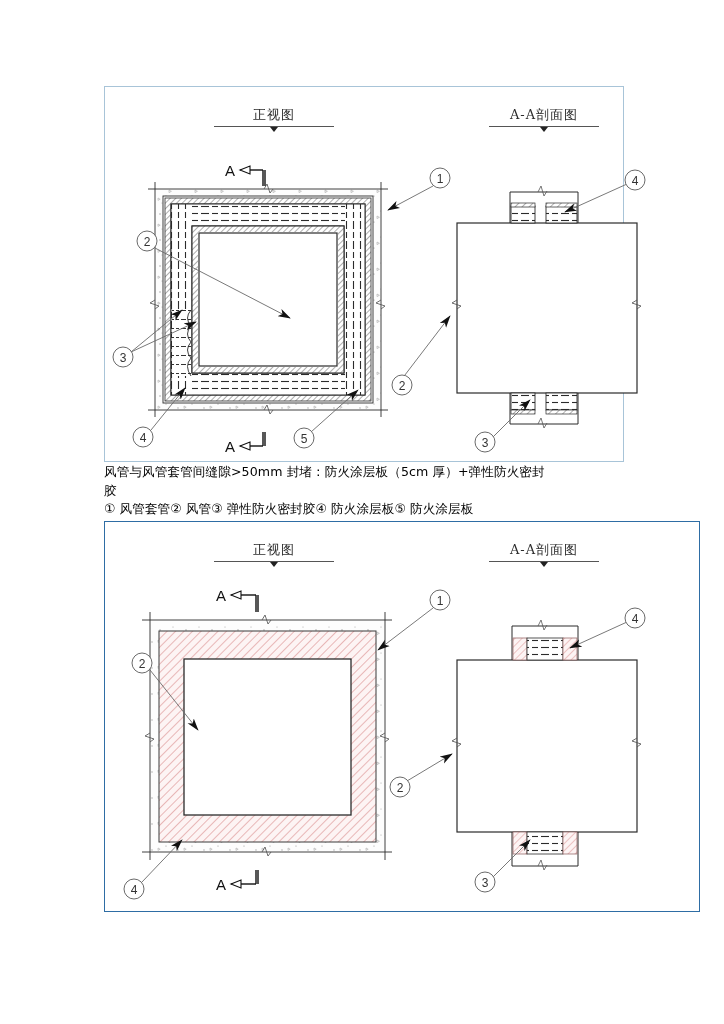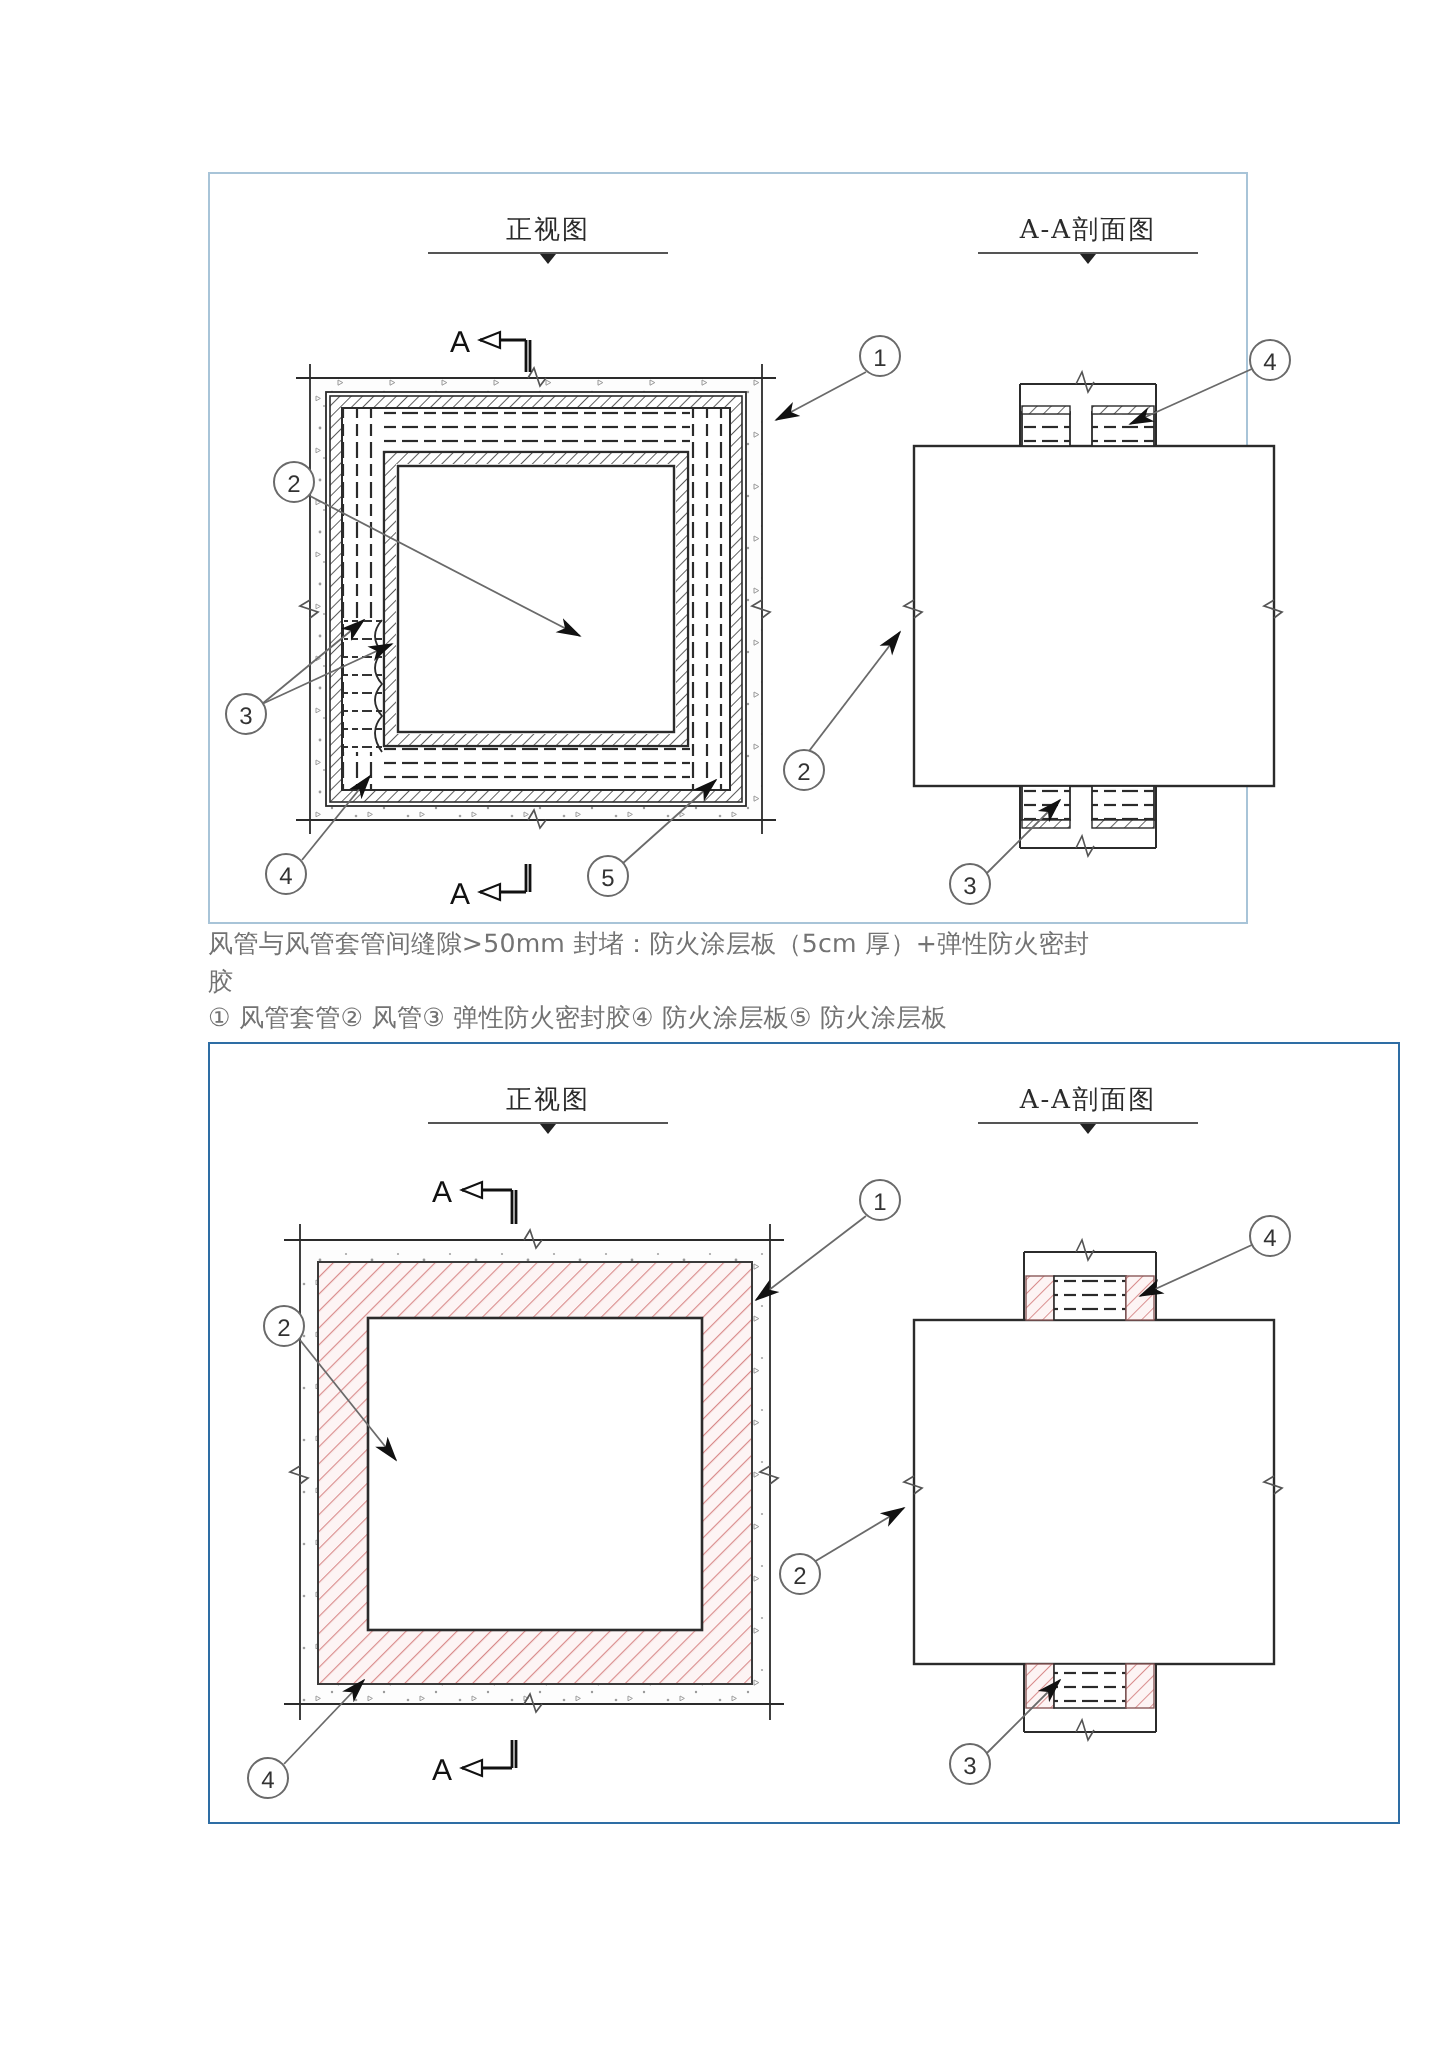--- a/index.html
+++ b/index.html
@@ -12,21 +12,21 @@
 
   
   .figbox{position:absolute;background:#fff;box-sizing:border-box;}
   #figbox-1{left:104px;top:86px;width:520px;height:376px;border:1.4px solid #a8c4d8;}
   #figbox-2{left:104px;top:521px;width:596px;height:391px;border:1.6px solid #2e6da4;}
 
   
   .caption-block{position:absolute;left:104px;top:463px;width:540px;}
   .cap-line{
     font-family:"DejaVu Sans","Liberation Sans",sans-serif;
-    font-size:12.6px;line-height:18.5px;color:#737373;letter-spacing:.1px;
+    font-size:12.6px;line-height:18.5px;color:#000000;letter-spacing:.1px;
     white-space:nowrap;
   }
 
   
   .view-title{
     position:absolute;text-align:center;
     font-family:"DejaVu Serif","Liberation Serif",serif;
     font-size:13px;color:#2b2b2b;letter-spacing:1px;
   }
   .view-title .tl{display:block;}

